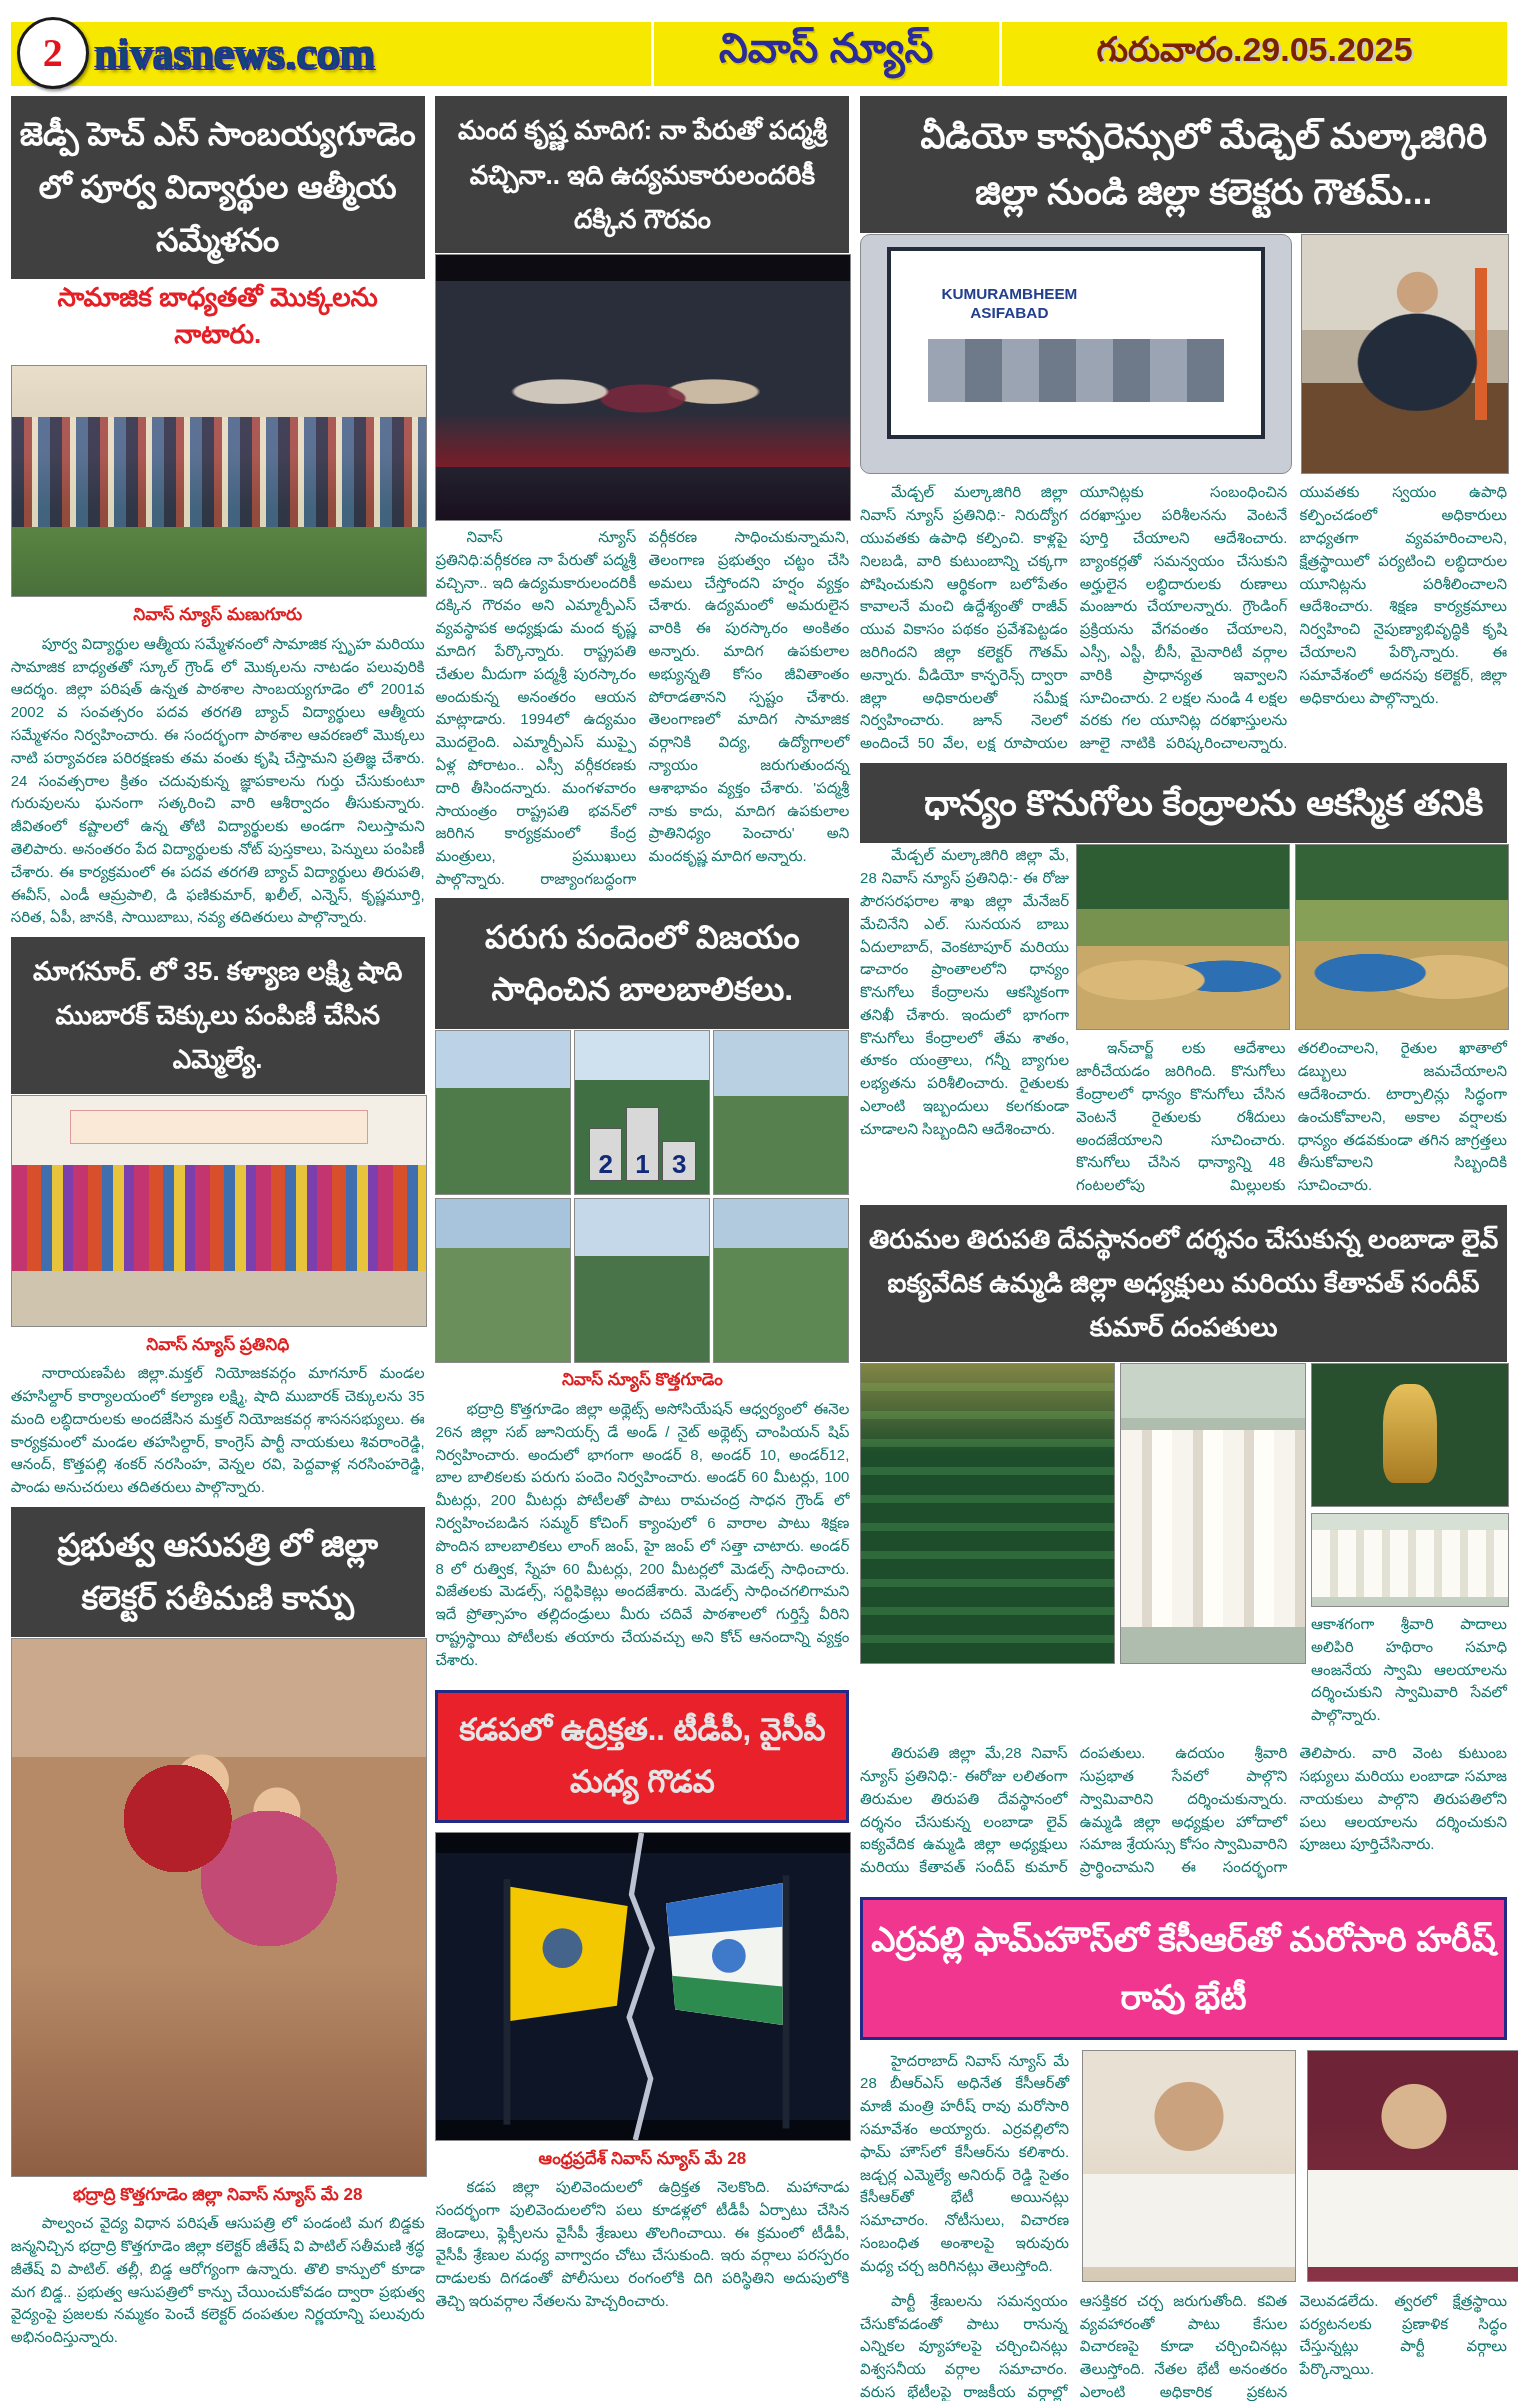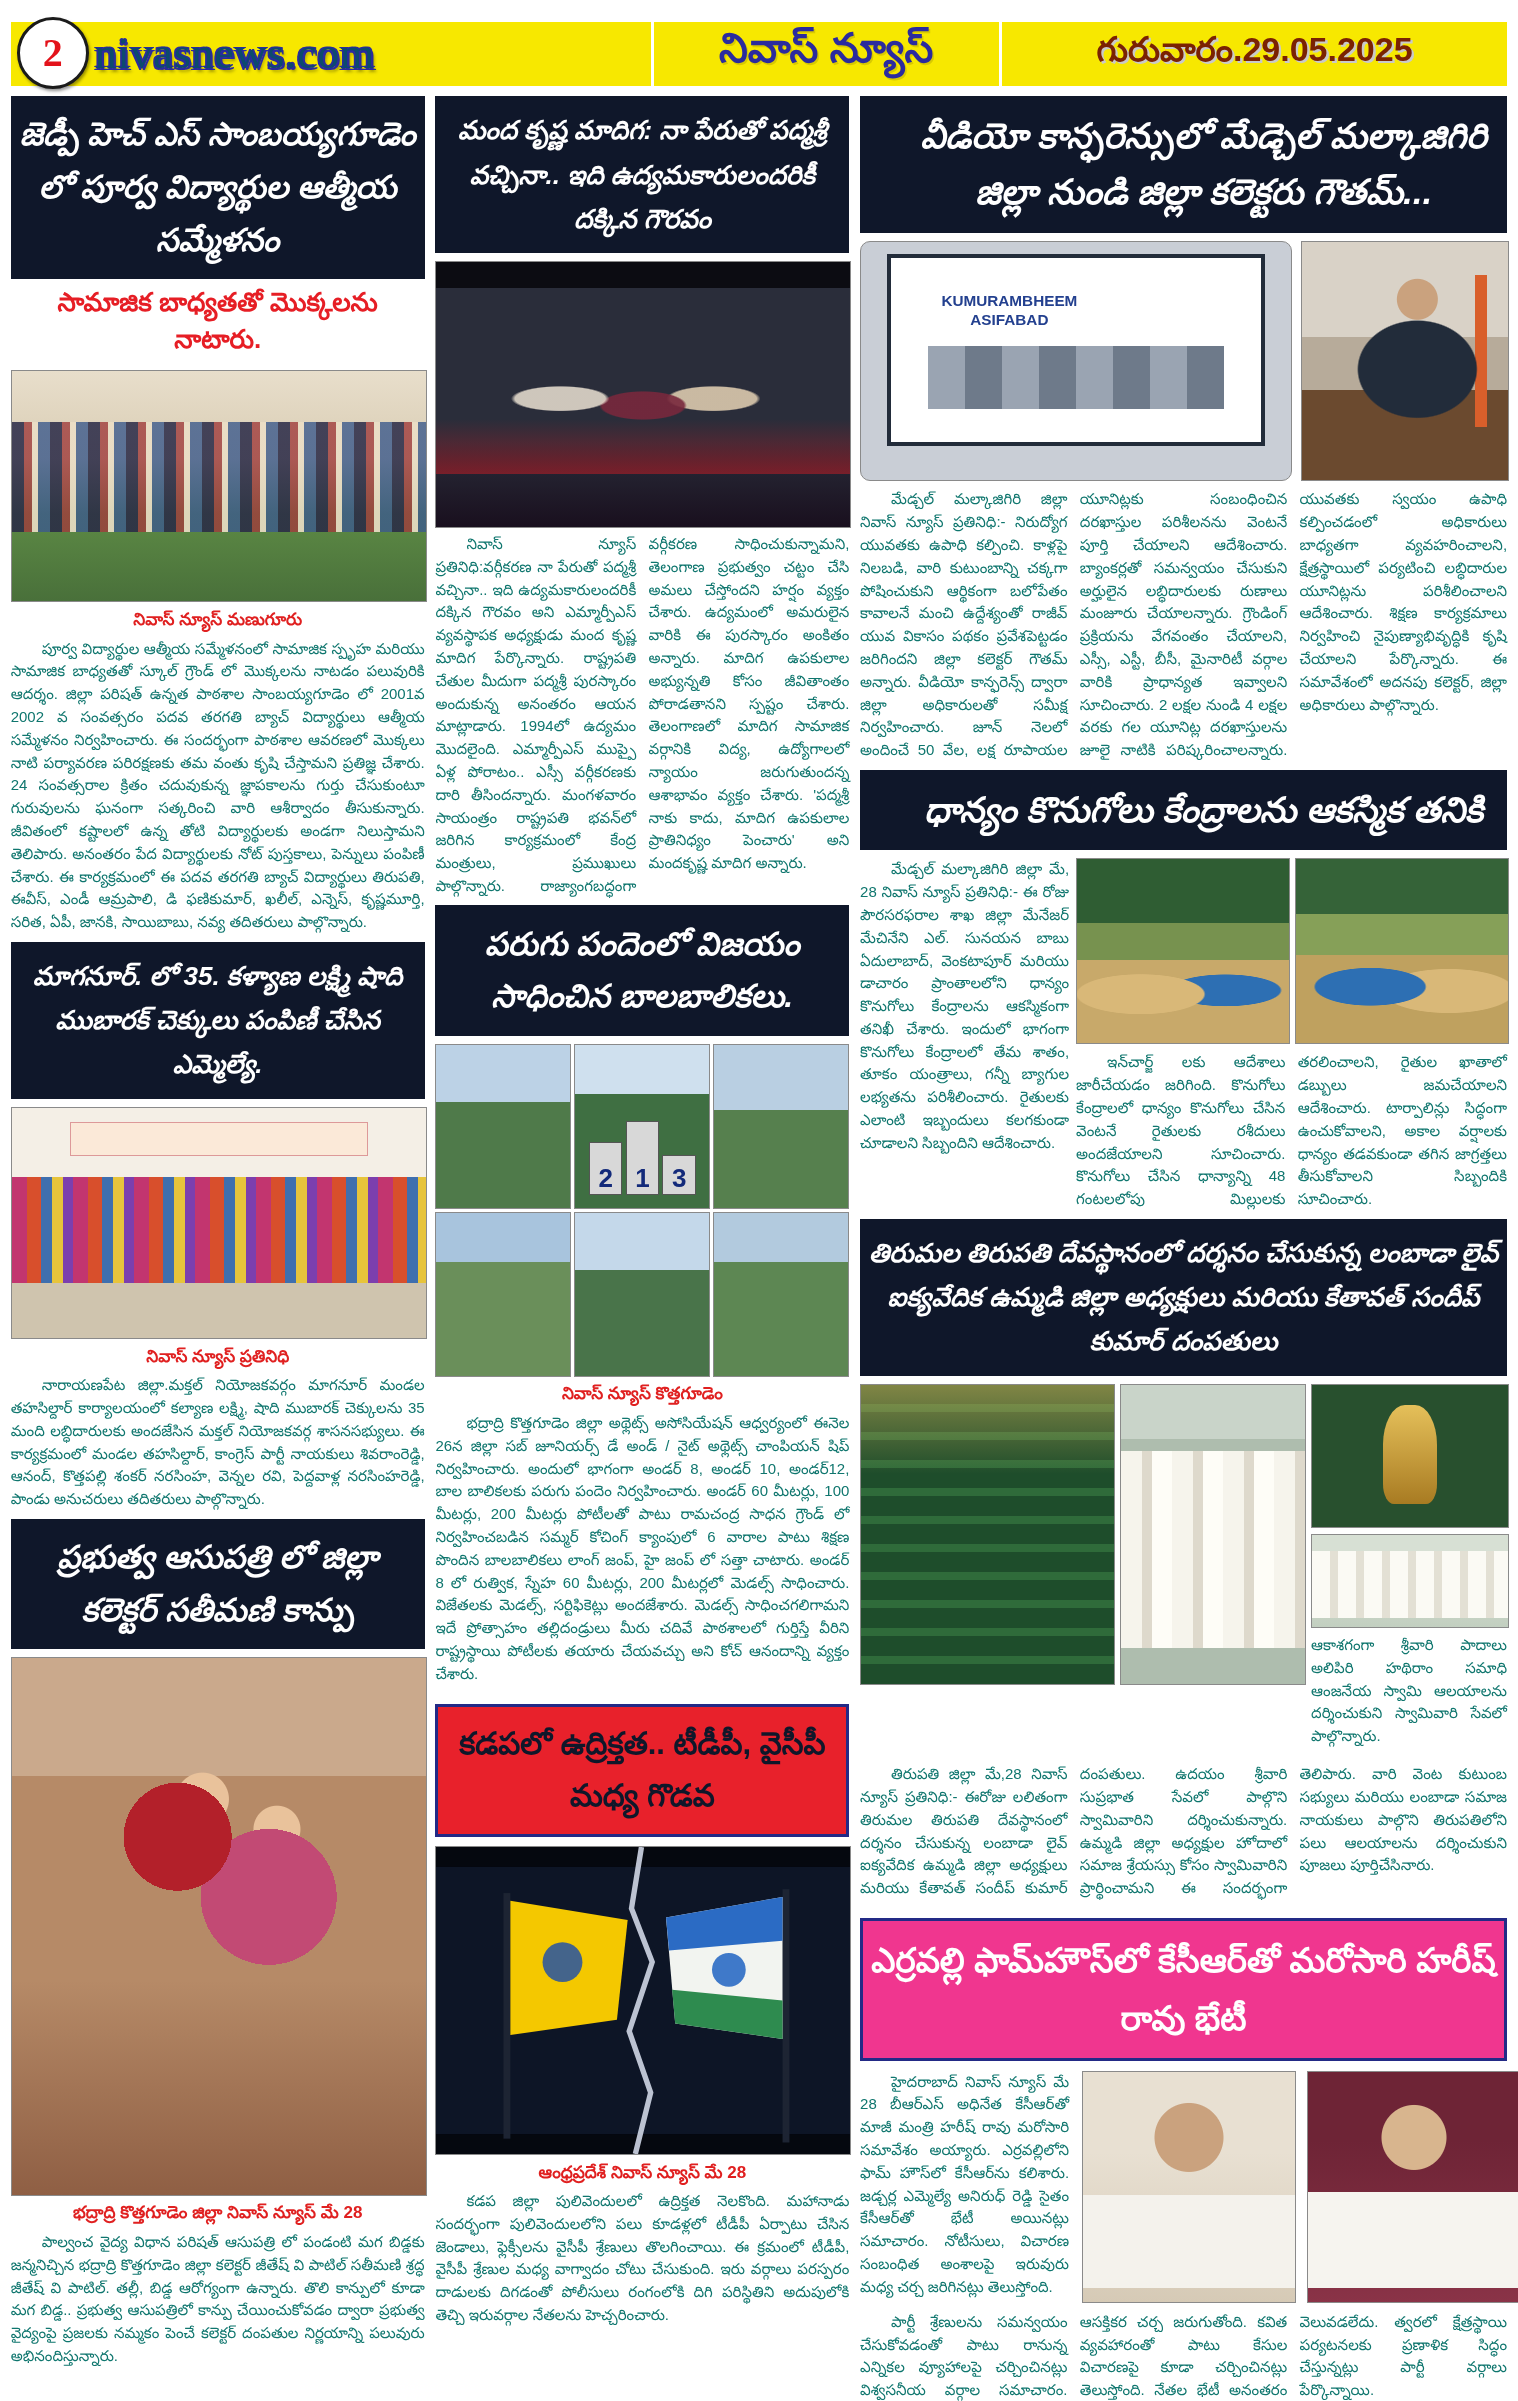--- a/index.html
+++ b/index.html
@@ -19,25 +19,25 @@
   .site{font-family:"Liberation Serif",serif;font-weight:normal;font-size:44px;color:#0c4a6e;letter-spacing:0.8px;
         text-shadow:2.3px 2.3px 0 #2b2b9e,-1.5px -1.5px 0 #2b2b9e,1.5px -1.5px 0 #2b2b9e,-1.5px 1.5px 0 #2b2b9e,3.1px 3.8px 3.1px rgba(0,0,0,.35);}
   .mast{color:#2b2b9e;font-weight:bold;font-size:41px;text-shadow:1.5px 1.5px 0 #d9ca00;}
   .date{color:#7a2202;font-weight:bold;font-size:34px;text-shadow:2.3px 2.3px 0 #c9c9c9;}
 
   
   .grid{display:grid;grid-template-columns:414px 414px 647px;gap:10.7px;align-items:start;}
   .col{display:flex;flex-direction:column;}
 
   
-  .hbox{background:#0f172a;color:#fff;font-weight:bold;text-align:center;
-        padding:12.3px 7.7px;margin:0 0 8px;font-size:32px;line-height:1.65;font-style:italic;}
+  .hbox{background:#404040;color:#fff;font-weight:bold;text-align:center;
+        padding:12.3px 7.7px;margin:0 0 1px;font-size:32px;line-height:1.65;}
   .hbox.small{font-size:26px;line-height:1.7;}
   .hbox.one{font-size:35px;line-height:1.6;padding-left:48px;}
-  .rbox{background:#e8212b;border:3.1px solid #232a86;color:#0f172a;font-weight:bold;text-align:center;
+  .rbox{background:#e8212b;border:3.1px solid #232a86;color:#e5e5e5;font-weight:bold;text-align:center;
         padding:10.7px 6.1px;margin:10.7px 0 9.2px;font-size:31px;line-height:1.7;}
   .pbox{background:#f0368f;border:3.1px solid #232a86;color:#fff;font-weight:bold;text-align:center;
         padding:10.7px 6.1px;margin:10.7px 0 9.2px;font-size:34px;line-height:1.7;}
   .subhead{color:#e61e25;font-weight:bold;font-size:26px;text-align:center;margin:3.1px 0 9.2px;}
   .cap{color:#e02020;font-weight:bold;font-size:17px;text-align:center;margin:7.7px 0 4.6px;}
   .body{font-size:15px;line-height:1.52;text-align:justify;color:#0f766e;text-indent:31px;margin:0 0 7.7px;}
   .cols2{column-count:2;column-gap:12.3px;}
   .cols3{column-count:3;column-gap:12.3px;}
 
   

